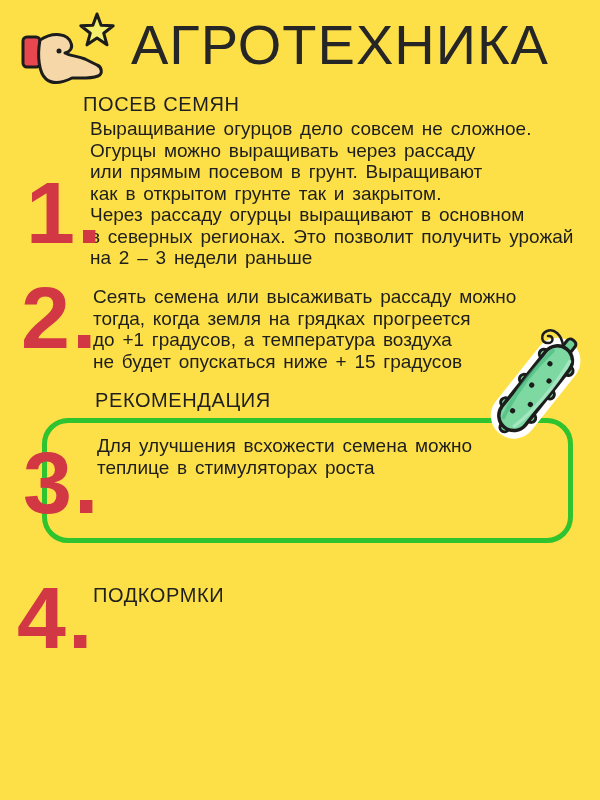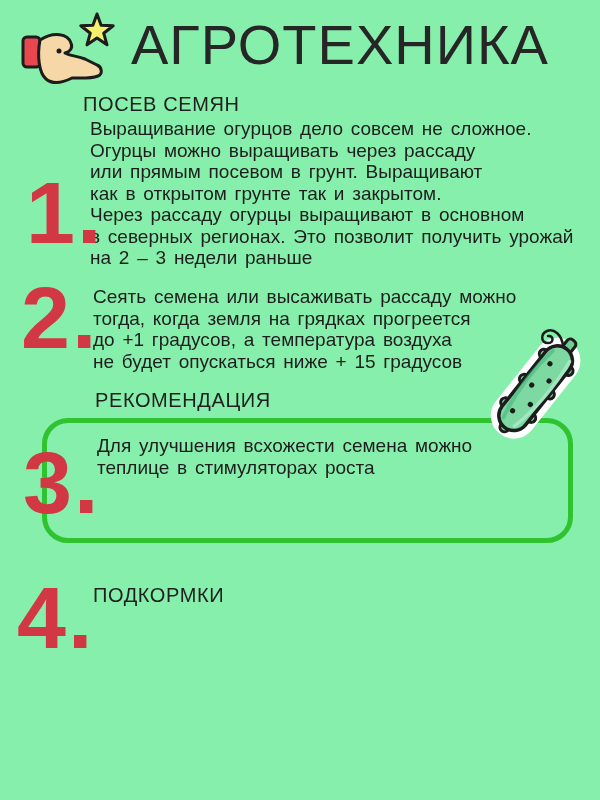--- a/index.html
+++ b/index.html
@@ -1,19 +1,19 @@
 <!DOCTYPE html>
 <html><head>
 <meta charset="utf-8">
 <style>
   html,body{margin:0;padding:0;background:#ffffff;}
   .page{
     position:relative;
     width:600px;height:800px;
-    background:#86efac;
+    background:#fde047;
     overflow:hidden;
     font-family:"Liberation Sans","DejaVu Sans",sans-serif;
     color:#1e1e1e;
   }
   .title{
     position:absolute;left:131px;top:12px;margin:0;
     font-size:56px;font-weight:500;letter-spacing:1px;
     color:#262626;white-space:nowrap;
   }
   .logo{position:absolute;left:10px;top:4px;width:105px;height:95px;}

